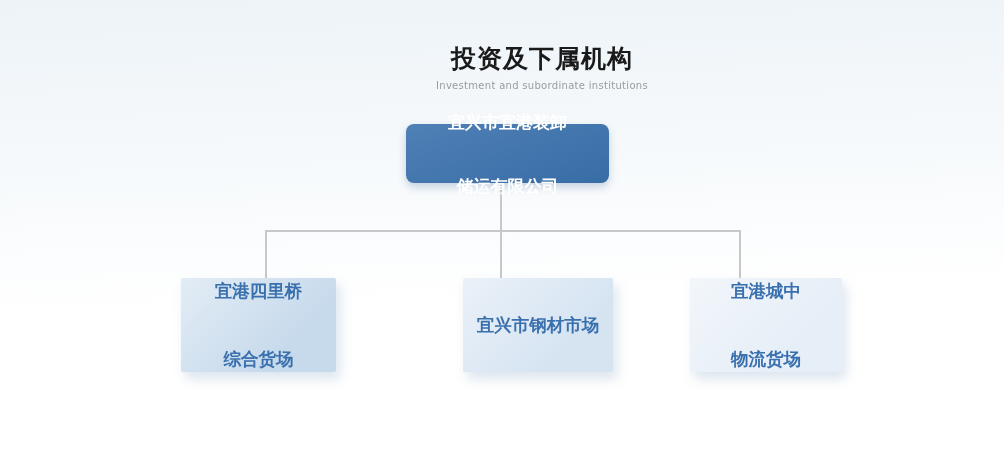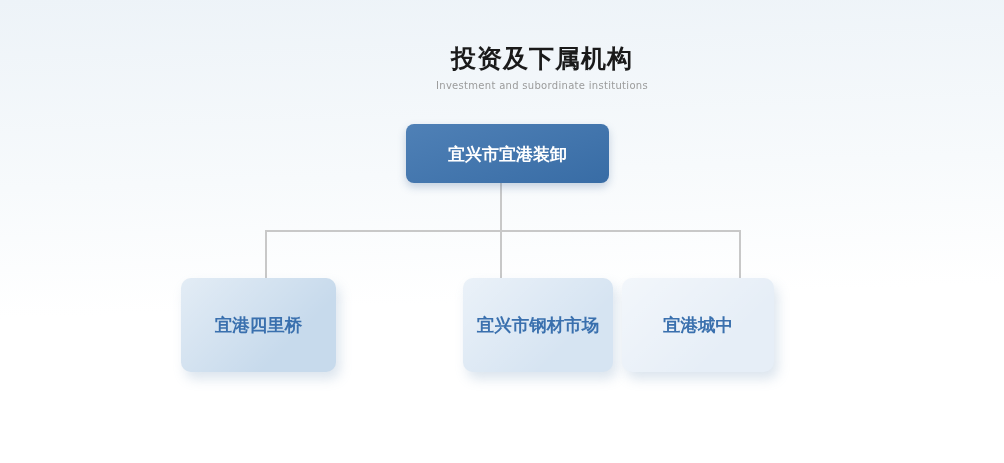--- a/index.html
+++ b/index.html
@@ -52,27 +52,27 @@
     font-size:17px;
     line-height:24px;
     border-radius:8px;
     box-shadow:0 4px 9px rgba(60,100,150,.28);
   }
   .child-node{
     top:278px;height:94px;
     color:var(--child-text);
     font-size:17.5px;
     line-height:28px;
-    border-radius:10px;
+    border-radius:2px;
     background-image:linear-gradient(135deg, rgba(255,255,255,.50), rgba(255,255,255,0) 70%);
     box-shadow:4px 7px 12px rgba(130,160,195,.28);
   }
   .child-left{left:181px;width:155px;background-color:var(--child-bg-left);}
   .child-middle{left:423px;width:150px;background-color:var(--child-bg-middle);margin-left:40px;}
-  .child-right{left:622px;width:152px;background-color:var(--child-bg-right);}
+  .child-right{left:690px;width:152px;background-color:var(--child-bg-right);}
   .line{position:absolute;background:var(--connector-gray);}
   .line-v{width:2px;}
   .line-h{height:2px;}
   #v-root{left:500px;top:183px;height:48px;}
   #h-main{left:265px;top:230px;width:476px;}
   #v-left{left:265px;top:231px;height:47px;}
   #v-mid{left:500px;top:231px;height:47px;}
   #v-right{left:739px;top:231px;height:47px;}
 </style>
 </head>
@@ -86,27 +86,30 @@
   </div>
 
   <div class="line line-v" id="v-root"></div>
   <div class="line line-h" id="h-main"></div>
   <div class="line line-v" id="v-left"></div>
   <div class="line line-v" id="v-mid"></div>
   <div class="line line-v" id="v-right"></div>
 
   <div class="node root-node">
     <span>宜兴市宜港装卸</span>
+    <span>储运有限公司</span>
   </div>
 
   <div class="node child-node child-left">
     <span>宜港四里桥</span>
+    <span>综合货场</span>
   </div>
 
   <div class="node child-node child-middle">
     <span>宜兴市钢材市场</span>
   </div>
 
   <div class="node child-node child-right">
     <span>宜港城中</span>
+    <span>物流货场</span>
   </div>
 
 </div>
 
 </body></html>

